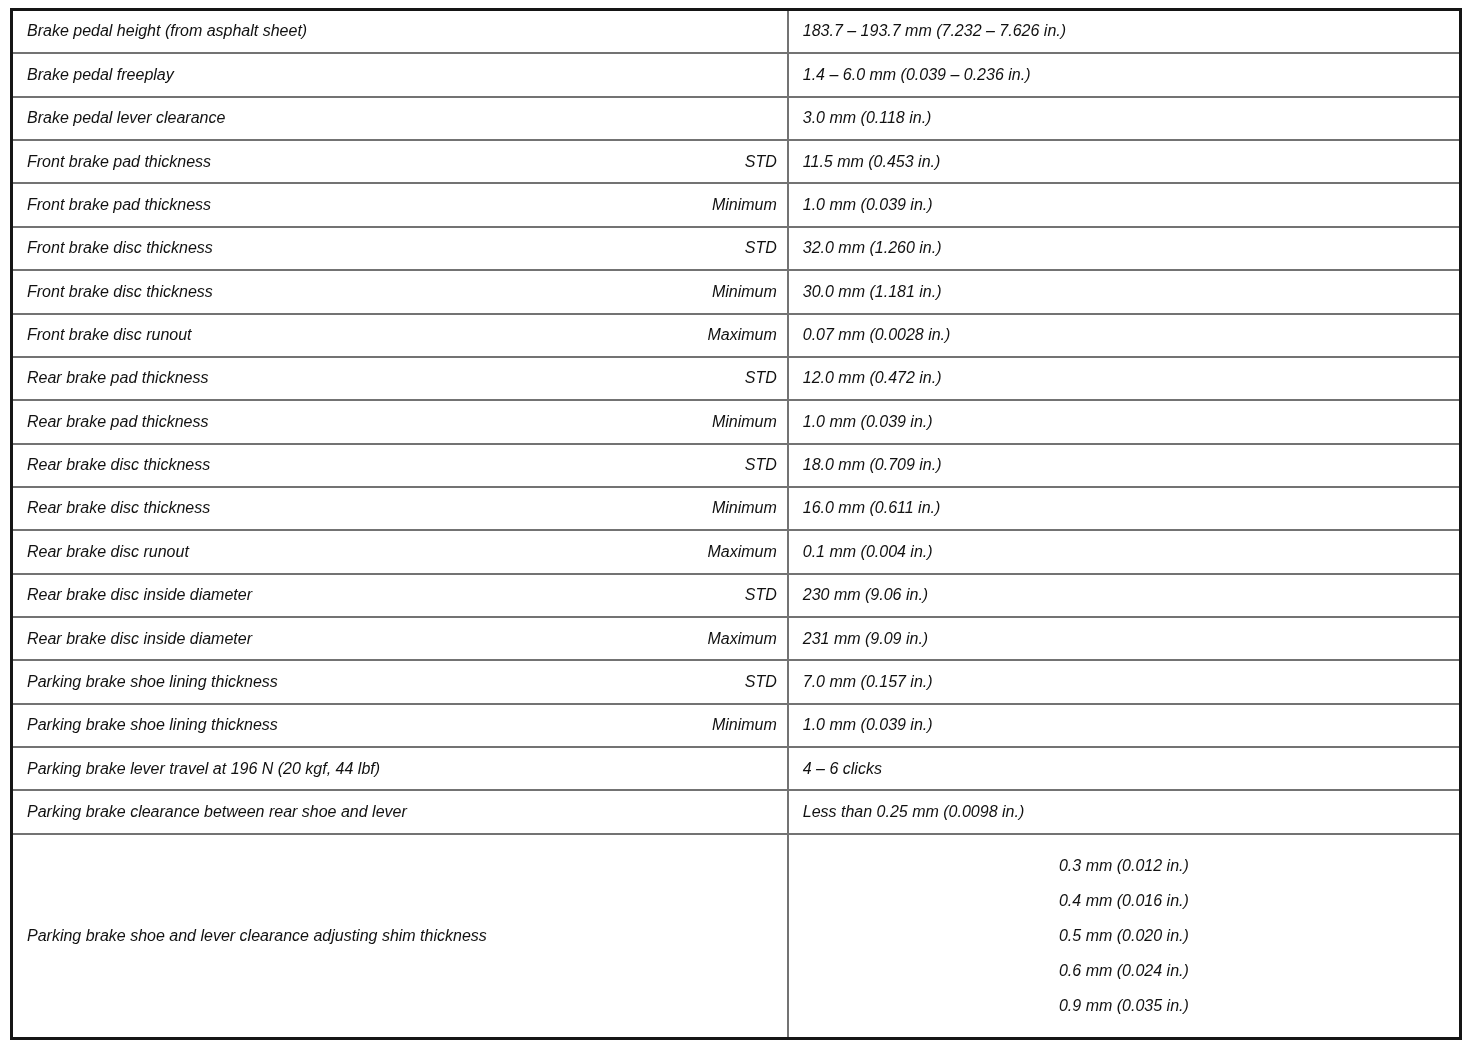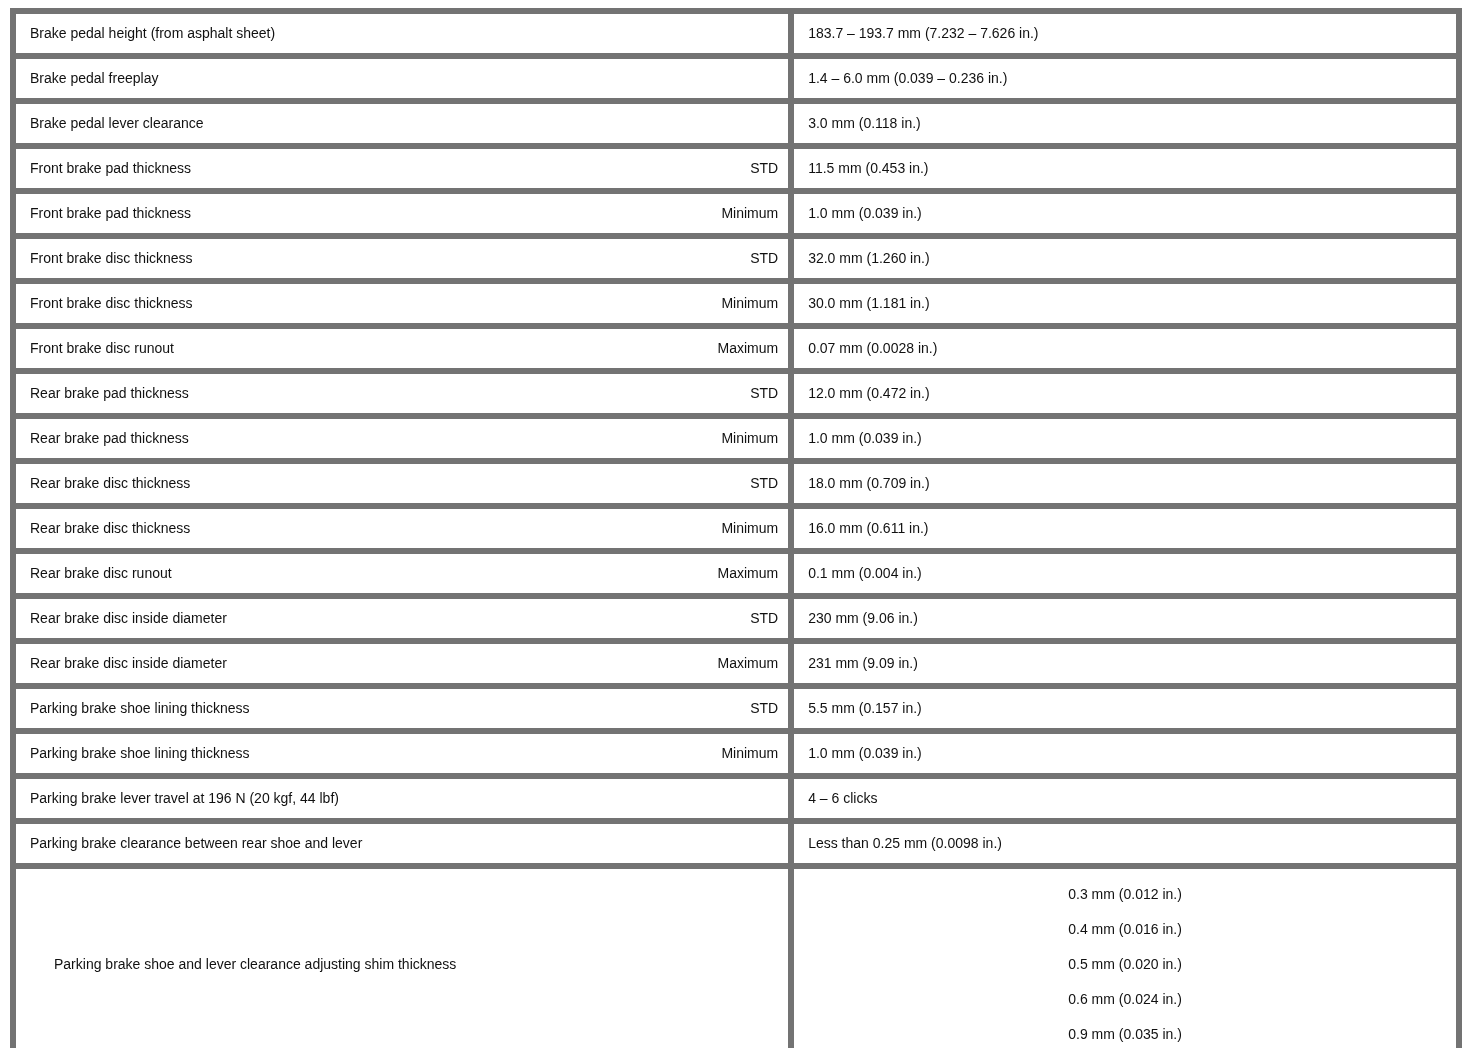--- a/index.html
+++ b/index.html
@@ -21,25 +21,26 @@
   }
   table.spec-table {
     width: 100%;
     height: 1032px;
     border-collapse: collapse;
     table-layout: fixed;
     border: 3px solid #151515;
     background: #ffffff;
   }
   table.spec-table td {
-    border: 6px solid #737373;
+    border: 2px solid #737373;
     vertical-align: middle;
-    font-size: 14px;
+    font-size: 16px;
     line-height: 1.15;
     padding: 0;
+    font-style: italic;
   }
   td.label-cell {
     width: 53.4%;
   }
   .label-inner {
     display: flex;
     justify-content: space-between;
     align-items: center;
     padding: 0 10px 0 14px;
     min-height: 39px;
@@ -61,21 +62,20 @@
   }
   tr.multi-row td.value-cell {
     padding-top: 8px;
     padding-bottom: 8px;
     text-align: center;
   }
   tr.multi-row .value-line {
     line-height: 33px;
   }
   tr.multi-row .label-inner {
-    margin-left: 24px;
   }
 </style>
 </head>
 <body>
 
 <div class="page">
   <table class="spec-table">
     <tbody id="rows">
         <tr>
           <td class="label-cell">
@@ -240,21 +240,21 @@
           </td>
         </tr>
         <tr>
           <td class="label-cell">
             <div class="label-inner">
               <span class="spec-label">Parking brake shoe lining thickness</span>
               <span class="spec-qualifier">STD</span>
             </div>
           </td>
           <td class="value-cell">
-            <div class="value-line">5.5 mm (0.157 in.)</div>
+            <div class="value-line">7.0 mm (0.157 in.)</div>
           </td>
         </tr>
         <tr>
           <td class="label-cell">
             <div class="label-inner">
               <span class="spec-label">Parking brake shoe lining thickness</span>
               <span class="spec-qualifier">Minimum</span>
             </div>
           </td>
           <td class="value-cell">

